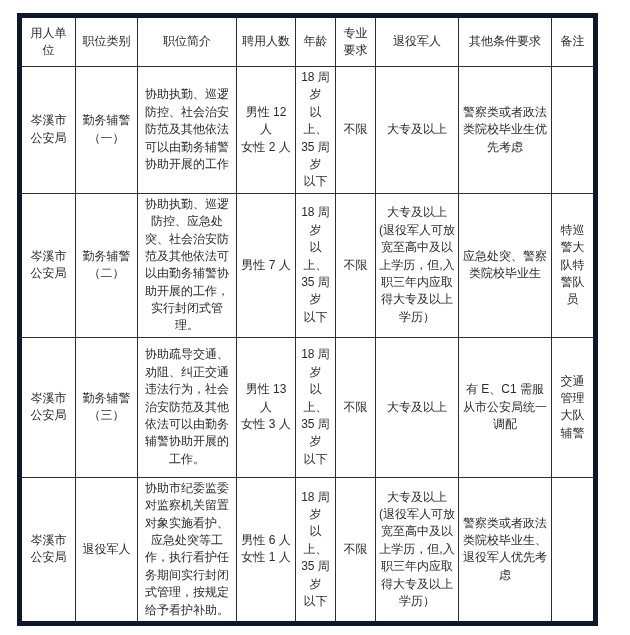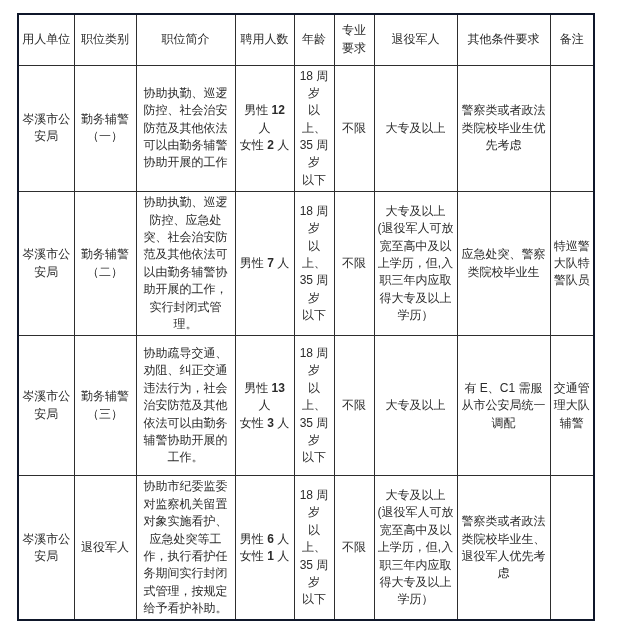--- a/index.html
+++ b/index.html
@@ -16,21 +16,21 @@
     background: #ffffff;
     overflow: hidden;
   }
   table.recruit {
     position: absolute;
     left: 17px;
     top: 13px;
     width: 576px;
     border-collapse: collapse;
     table-layout: fixed;
-    border: 2px solid #0f172a;
+    border: 5px solid #0f172a;
   }
   table.recruit th,
   table.recruit td {
     border: 1px solid #2e2e2e;
     vertical-align: middle;
     text-align: center;
     font-size: 12px;
     line-height: 1.45;
     font-weight: normal;
     padding: 2px 3px;
@@ -55,21 +55,21 @@
   tr.row-4   { height: 142px; }
 
   td.cell-headcount {
     padding: 2px 1px;
     font-size: 11.5px;
   }
   td.cell-age {
     padding: 2px 0;
     font-size: 11.5px;
   }
-  td.cell-headcount b { font-weight: bold; }
+  td.cell-headcount b { font-weight: normal; }
 
   .footnote {
     position: absolute;
     left: 17px;
     top: 636px;
     width: 596px;
     font-size: 13px;
     font-weight: normal;
     color: #1a1a1a;
     line-height: 1.4;

